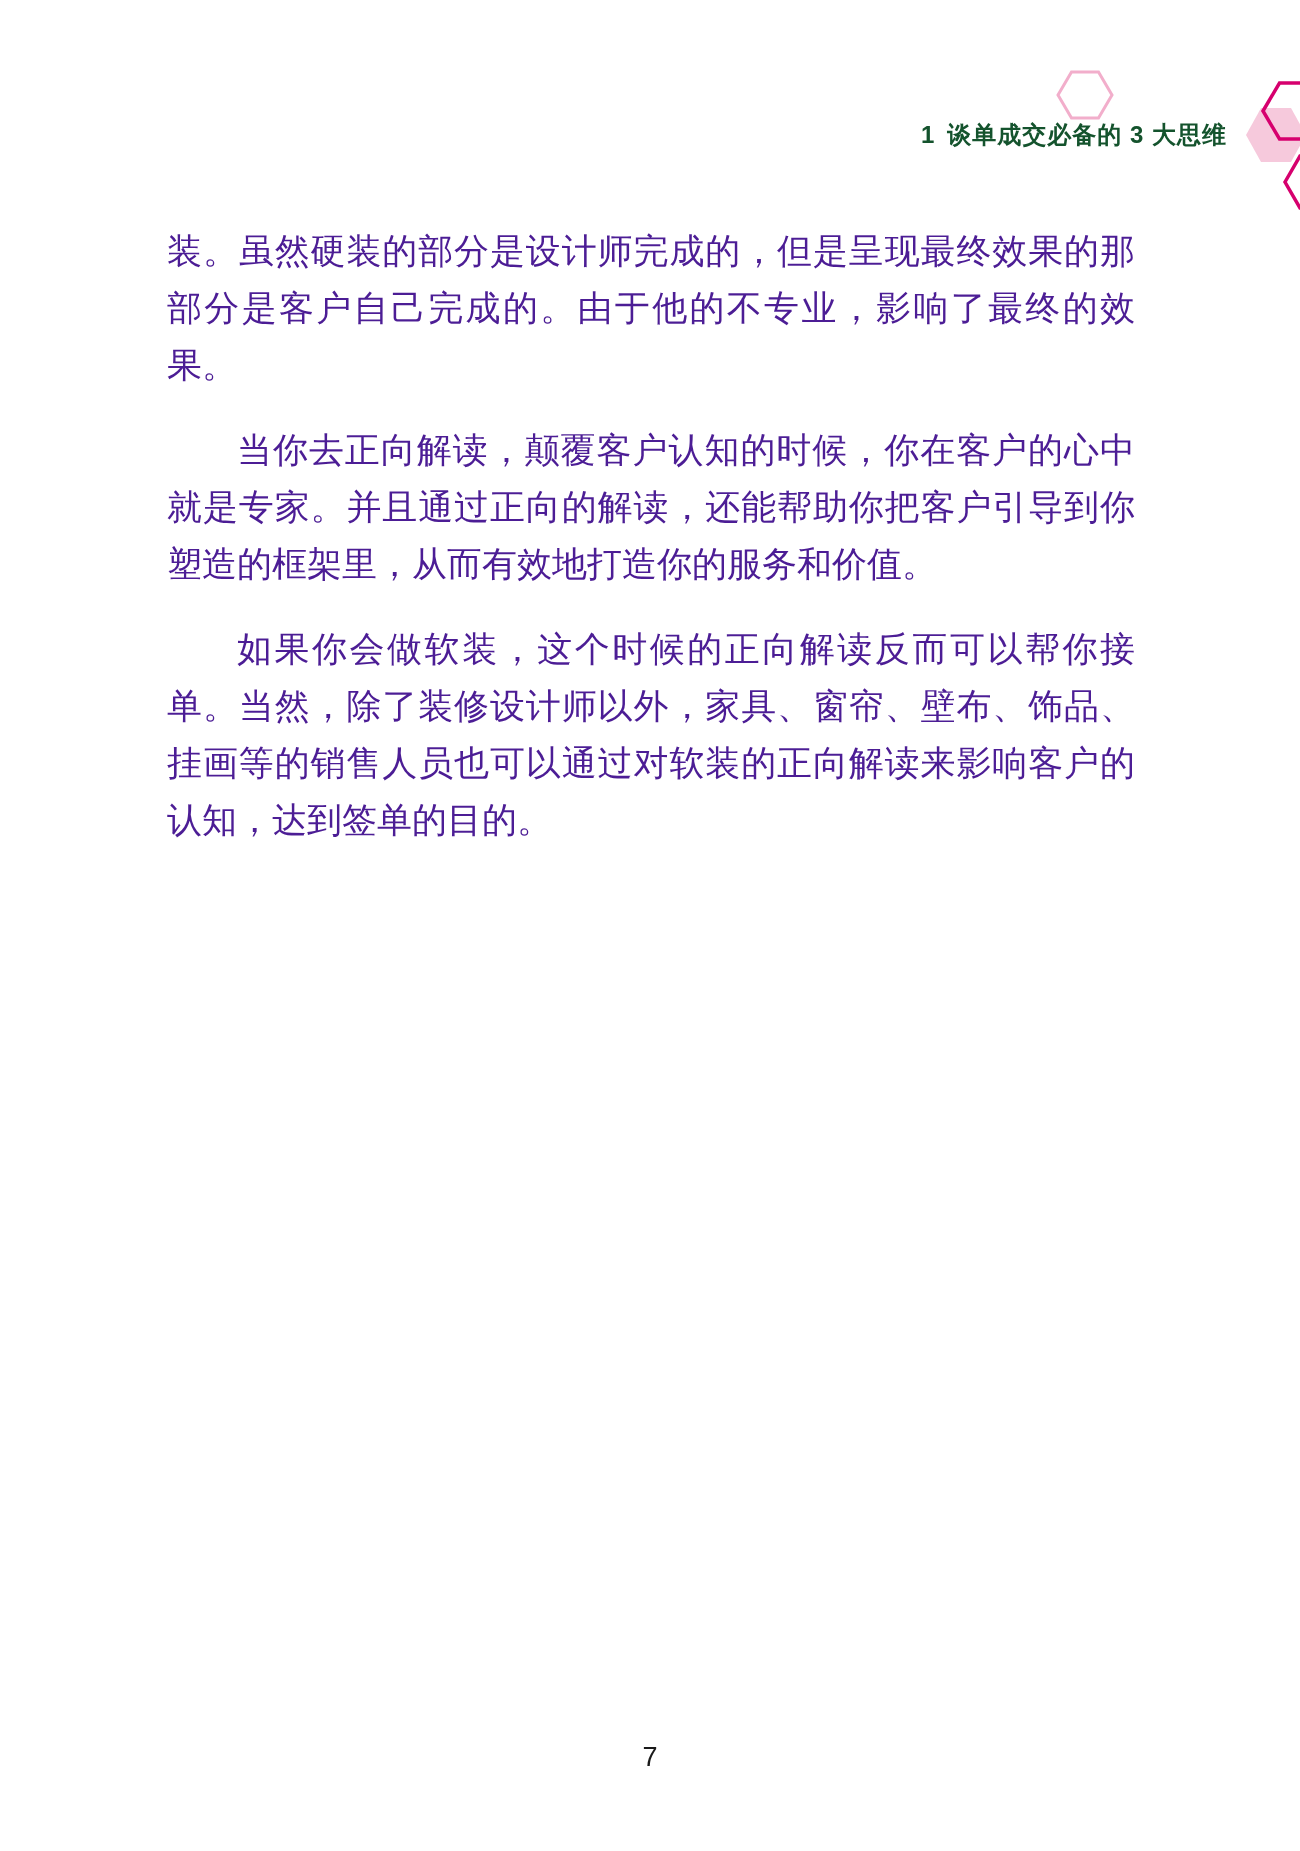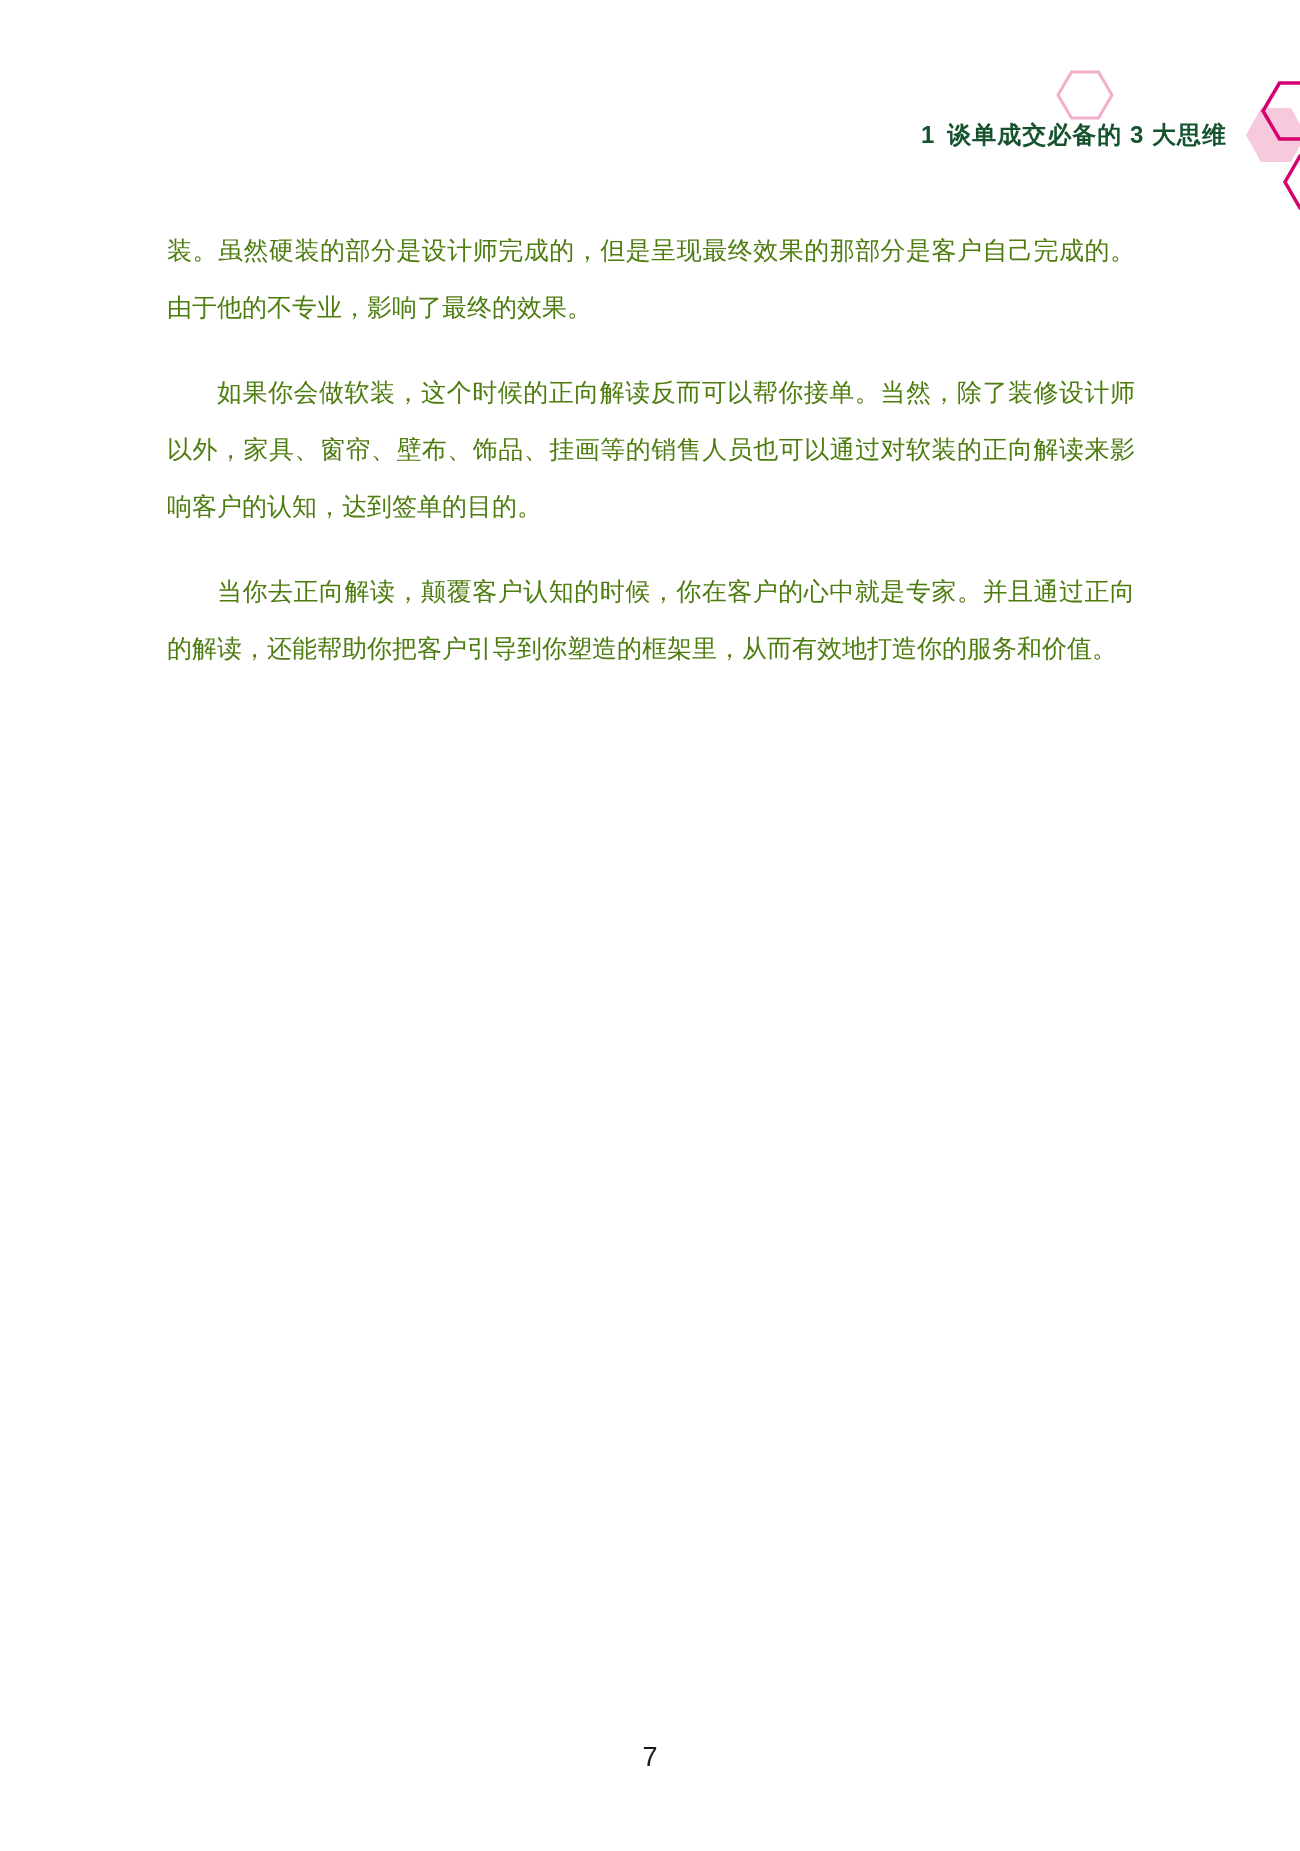--- a/index.html
+++ b/index.html
@@ -39,24 +39,24 @@
       width: 260px;
       height: 170px;
       z-index: 1;
     }
     
     .body-text {
       position: absolute;
       left: 167px;
       top: 222px;
       width: 968px;
-      font-size: 25px;
+      font-size: 35px;
       line-height: 57px;
       font-weight: 300;
-      color: #4d7c0f;
+      color: #4c1d95;
       text-align: justify;
     }
     .body-text p {
       margin: 0 0 28px 0;
     }
     .body-text p.indent {
       text-indent: 2em;
     }
     
     .page-number {
@@ -84,19 +84,19 @@
 
     <polygon points="245,132 260,106 290,106 305,132 290,158 260,158" fill="none" stroke="#D6006E" stroke-width="3.5"></polygon>
   </svg>
 
   <div class="running-head">
     <span class="chapter-num">1</span><span>谈单成交必备的 3 大思维</span>
   </div>
 
   <div class="body-text">
     <p>装。虽然硬装的部分是设计师完成的，但是呈现最终效果的那部分是客户自己完成的。由于他的不专业，影响了最终的效果。</p>
+    <p class="indent">当你去正向解读，颠覆客户认知的时候，你在客户的心中就是专家。并且通过正向的解读，还能帮助你把客户引导到你塑造的框架里，从而有效地打造你的服务和价值。</p>
     <p class="indent">如果你会做软装，这个时候的正向解读反而可以帮你接单。当然，除了装修设计师以外，家具、窗帘、壁布、饰品、挂画等的销售人员也可以通过对软装的正向解读来影响客户的认知，达到签单的目的。</p>
-    <p class="indent">当你去正向解读，颠覆客户认知的时候，你在客户的心中就是专家。并且通过正向的解读，还能帮助你把客户引导到你塑造的框架里，从而有效地打造你的服务和价值。</p>
   </div>
 
   <div class="page-number">7</div>
 
 </div>
 
 </body></html>

